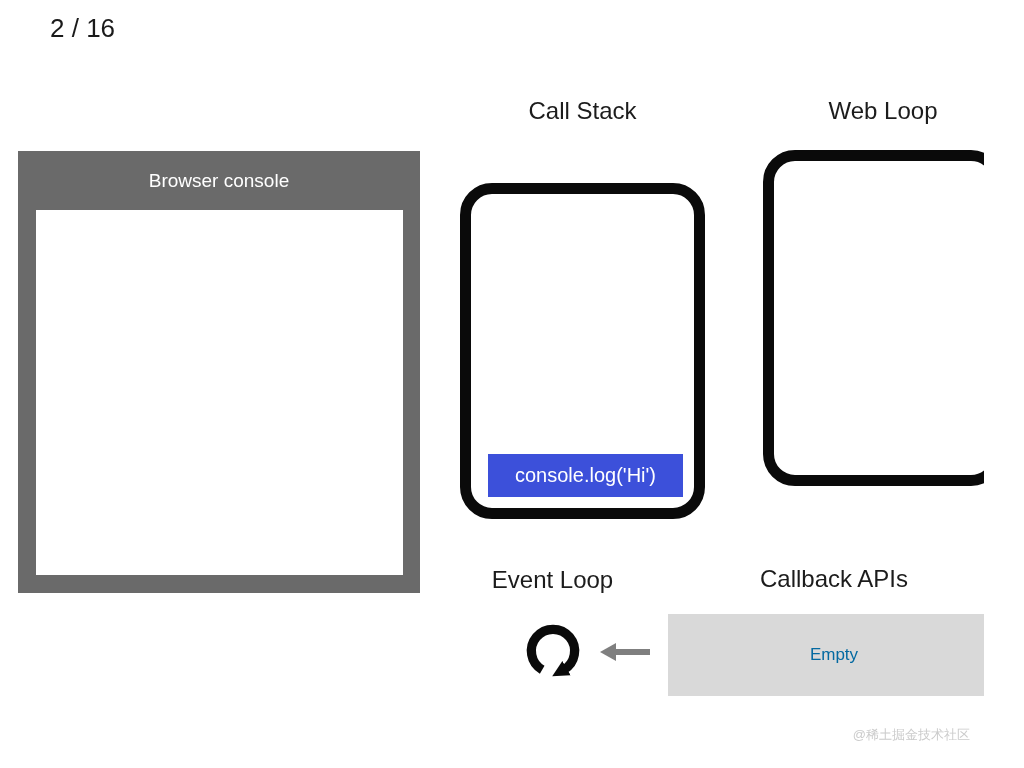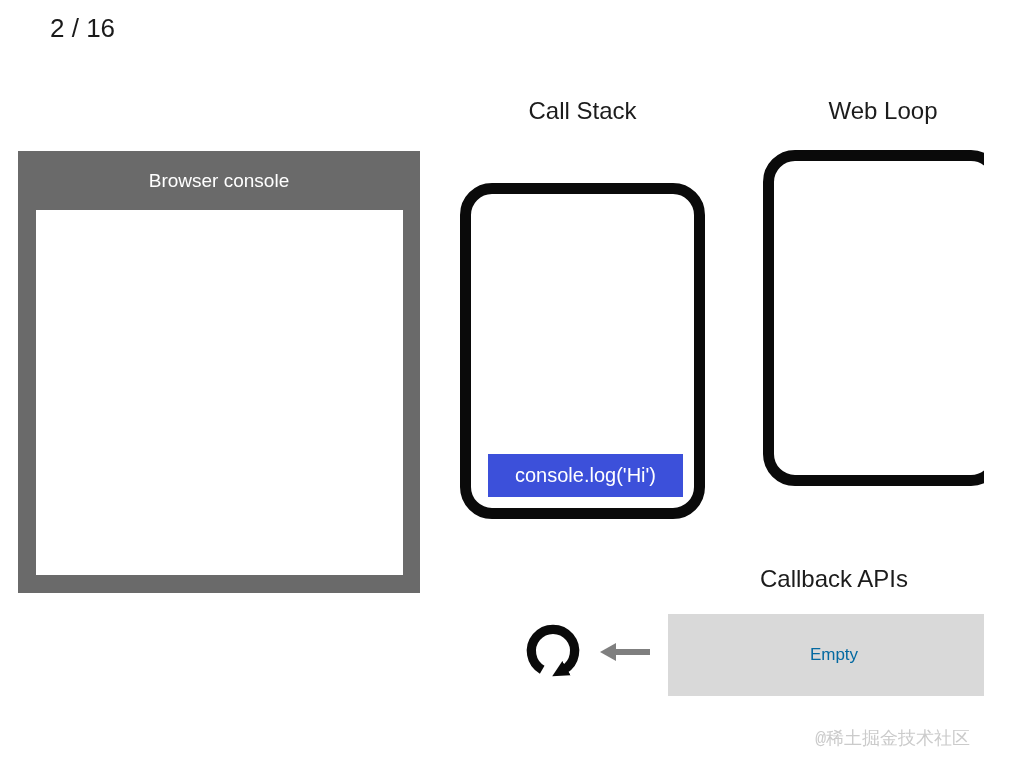--- a/index.html
+++ b/index.html
@@ -124,23 +124,22 @@
     align-items: center;
     justify-content: center;
     color: #0369a1;
     font-size: 17px;
   }
 
   .watermark {
     position: absolute;
     right: 14px;
     top: 726px;
-    font-size: 18px;
+    font-size: 13px;
     color: var(--watermark-gray, #cbcbcb);
-    font-family: Liberation Mono, monospace;
   }
 </style>
 </head>
 <body>
 
 <div class="stage">
 
   <div class="slide-counter">2 / 16</div>
 
   <div class="browser-console">
@@ -149,20 +148,21 @@
   </div>
 
   <div class="heading call-stack-heading">Call Stack</div>
   <div class="rounded-box call-stack-box">
     <div class="stack-frame">console.log('Hi')</div>
   </div>
 
   <div class="heading web-apis-heading">Web Loop</div>
   <div class="rounded-box web-apis-box"></div>
 
+  <div class="heading event-loop-heading">Event Loop</div>
 
   <svg class="loop-icon" viewBox="0 0 64 68" xmlns="http://www.w3.org/2000/svg">
     <defs>
       <marker id="loop-ah" markerUnits="userSpaceOnUse" markerWidth="20" markerHeight="20" refX="3" refY="9" orient="auto">
         <path class="loop-arrowhead" d="M0,1 L16,9 L0,17 Z"></path>
       </marker>
     </defs>
     <path class="loop-path" d="M 21.5 50.2 A 21 21 0 1 1 42.5 50.2" marker-end="url(#loop-ah)"></path>
   </svg>
 

